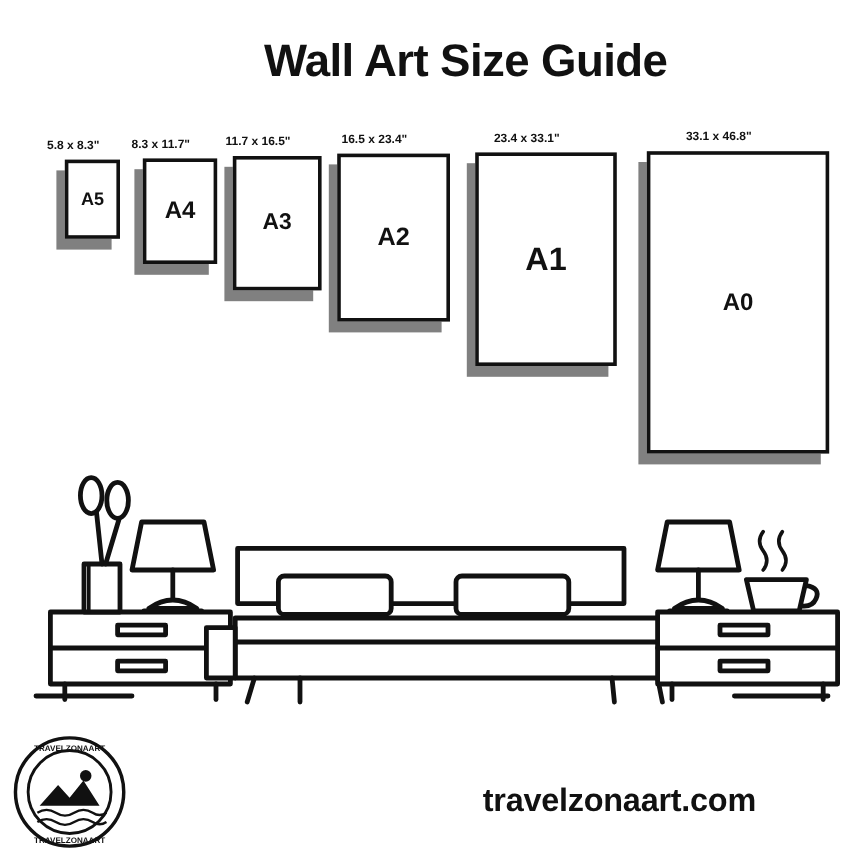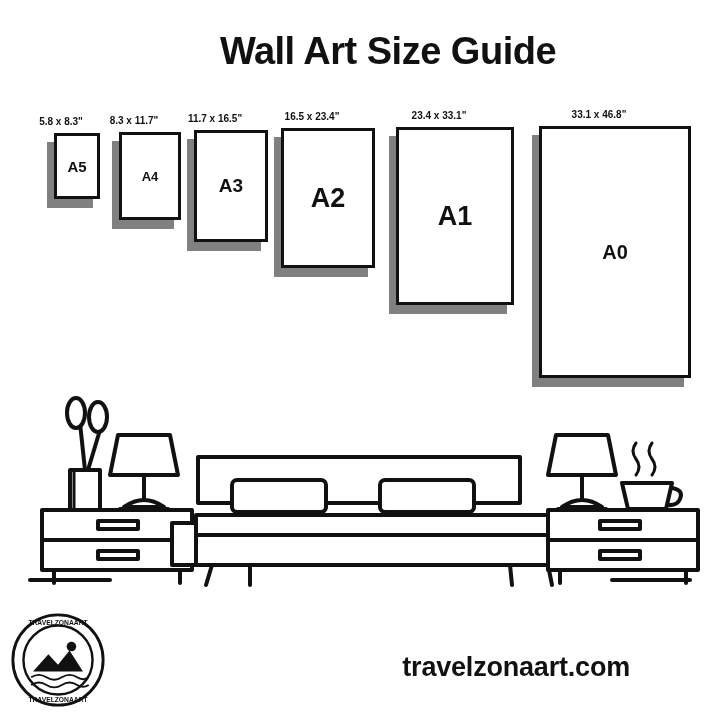--- a/index.html
+++ b/index.html
@@ -130,37 +130,37 @@
       <div class="frame-shadow"></div>
       <div class="frame-box">
         <span class="frame-name" style="font-size:15px">A5</span>
       </div>
     </div>
 
     <div class="frame-wrap" style="left:103px; top:22px; width:62px; height:88px;">
       <div class="frame-label">8.3 x 11.7"</div>
       <div class="frame-shadow"></div>
       <div class="frame-box">
-        <span class="frame-name" style="font-size:13px">A4</span>
+        <span class="frame-name" style="font-size:20px">A4</span>
       </div>
     </div>
 
     <div class="frame-wrap" style="left:178px; top:20px; width:74px; height:112px;">
       <div class="frame-label">11.7 x 16.5"</div>
       <div class="frame-shadow"></div>
       <div class="frame-box">
         <span class="frame-name" style="font-size:19px">A3</span>
       </div>
     </div>
 
     <div class="frame-wrap" style="left:265px; top:18px; width:94px; height:140px;">
       <div class="frame-label">16.5 x 23.4"</div>
       <div class="frame-shadow"></div>
       <div class="frame-box">
-        <span class="frame-name" style="font-size:27px">A2</span>
+        <span class="frame-name" style="font-size:21px">A2</span>
       </div>
     </div>
 
     <div class="frame-wrap" style="left:380px; top:17px; width:118px; height:178px;">
       <div class="frame-label">23.4 x 33.1"</div>
       <div class="frame-shadow"></div>
       <div class="frame-box">
         <span class="frame-name" style="font-size:27px">A1</span>
       </div>
     </div>

